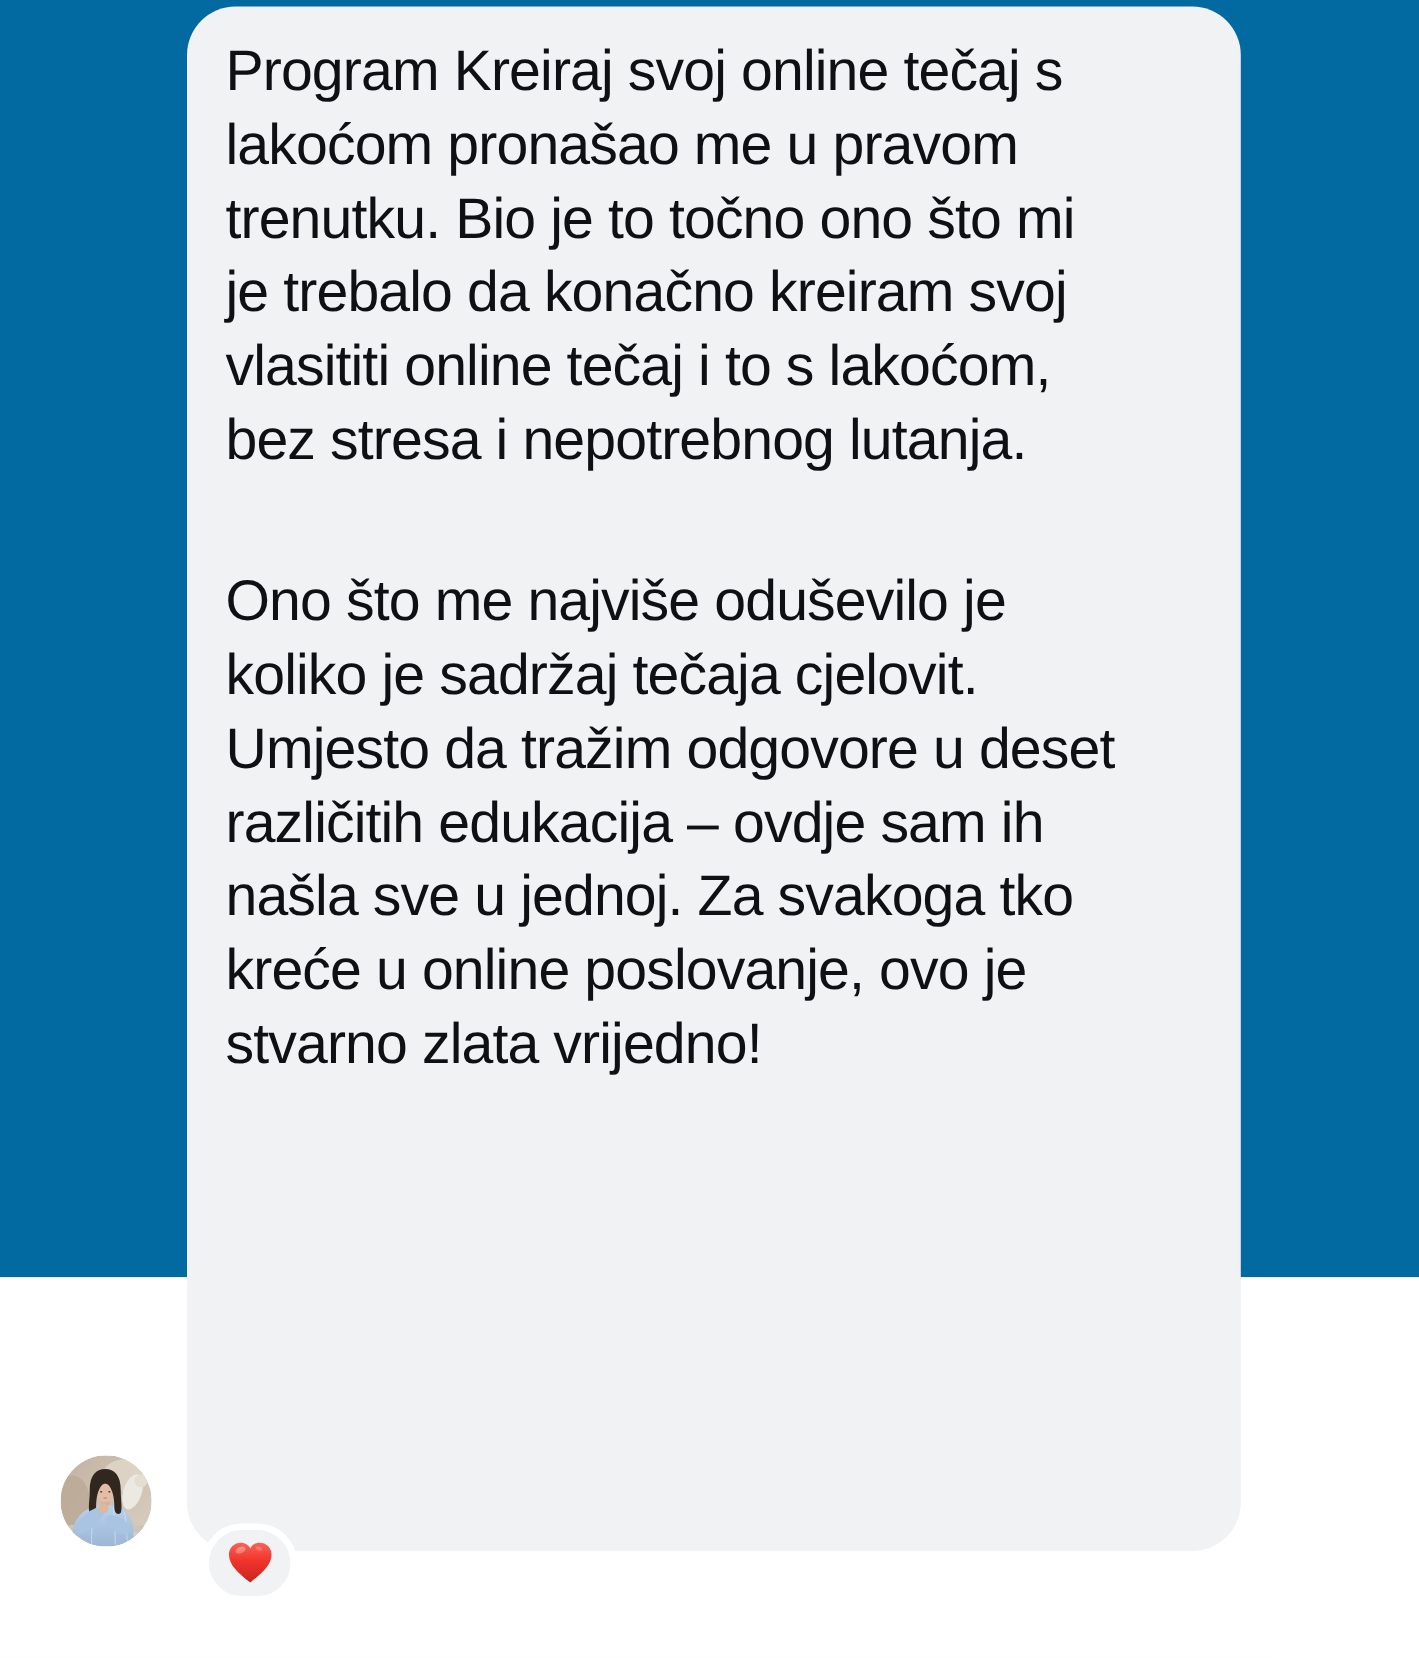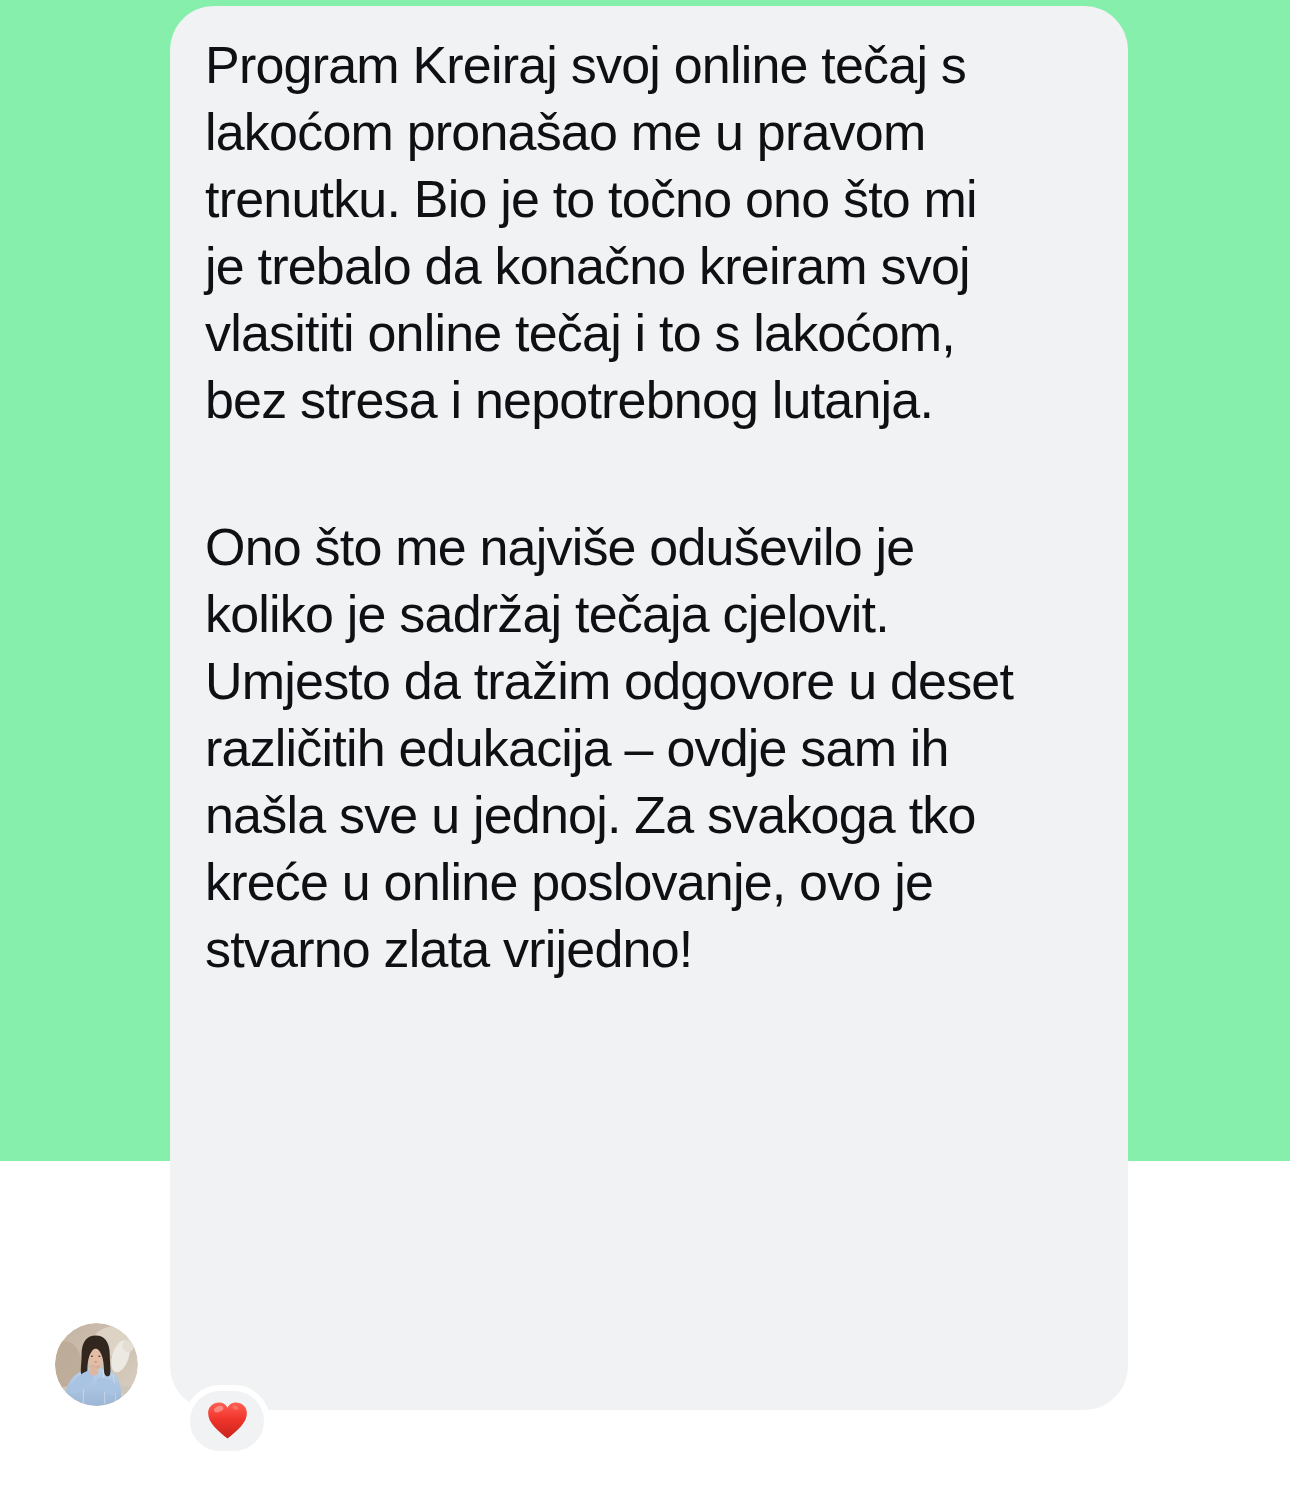--- a/index.html
+++ b/index.html
@@ -5,21 +5,21 @@
   * { margin: 0; padding: 0; box-sizing: border-box; }
   html, body {
     width: 1290px; height: 1507px;
     background: #ffffff;
     font-family: "Liberation Sans", sans-serif;
     overflow: hidden;
   }
   .chat-view {
     position: relative;
     width: 1290px; height: 1161px;
-    background: #86efac;
+    background: #0369a1;
   }
   .message-bubble {
     position: absolute;
     left: 170px; top: 6px;
     width: 958px; height: 1404px;
     background: #f1f2f4;
     border-radius: 44px;
     padding: 26px 22px 0 35px;
     color: #0e1013;
     font-size: 52px;

